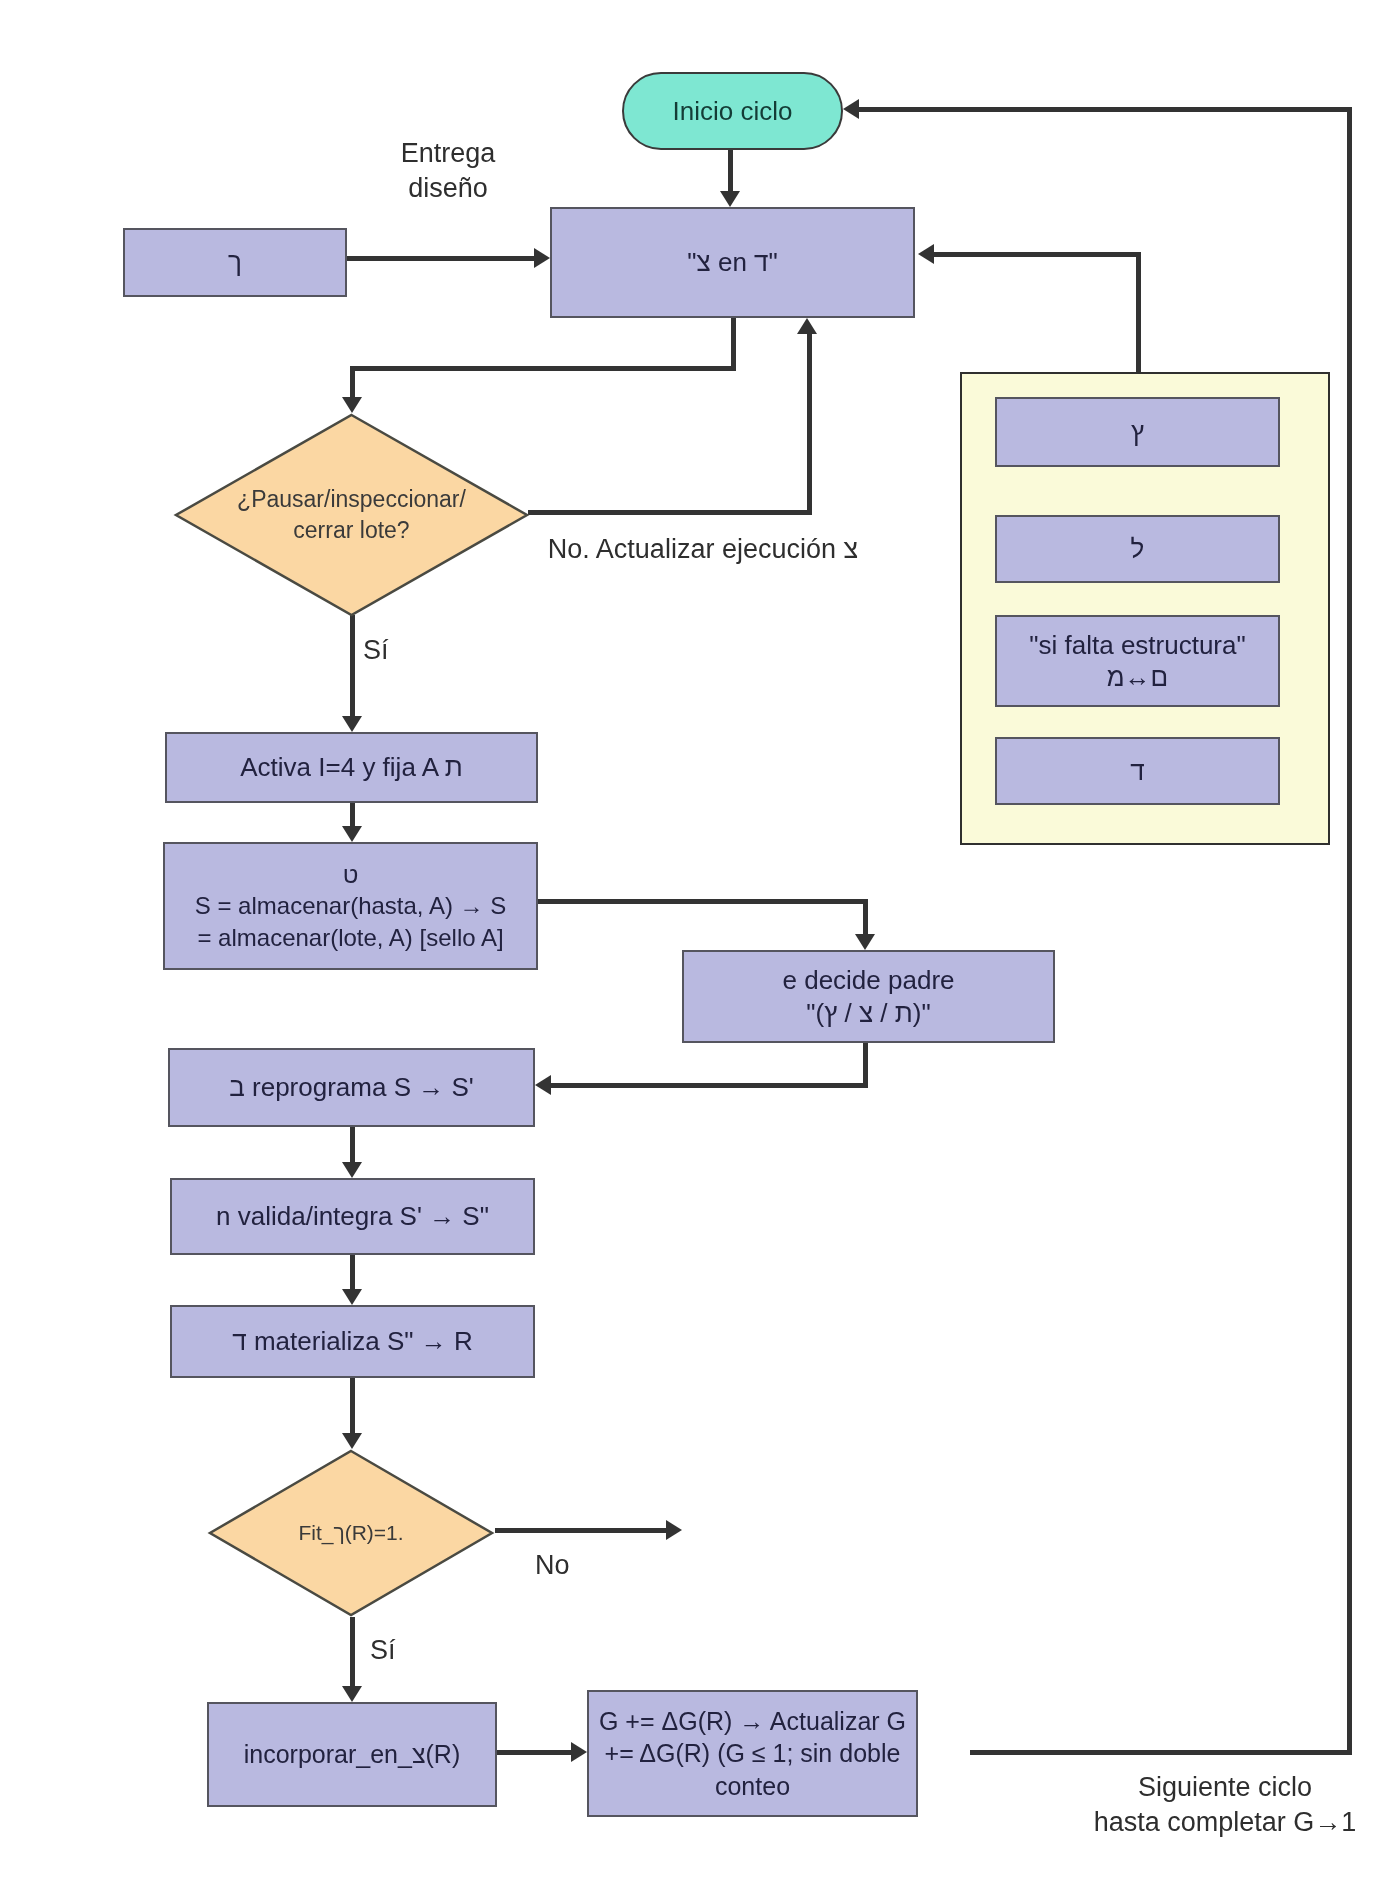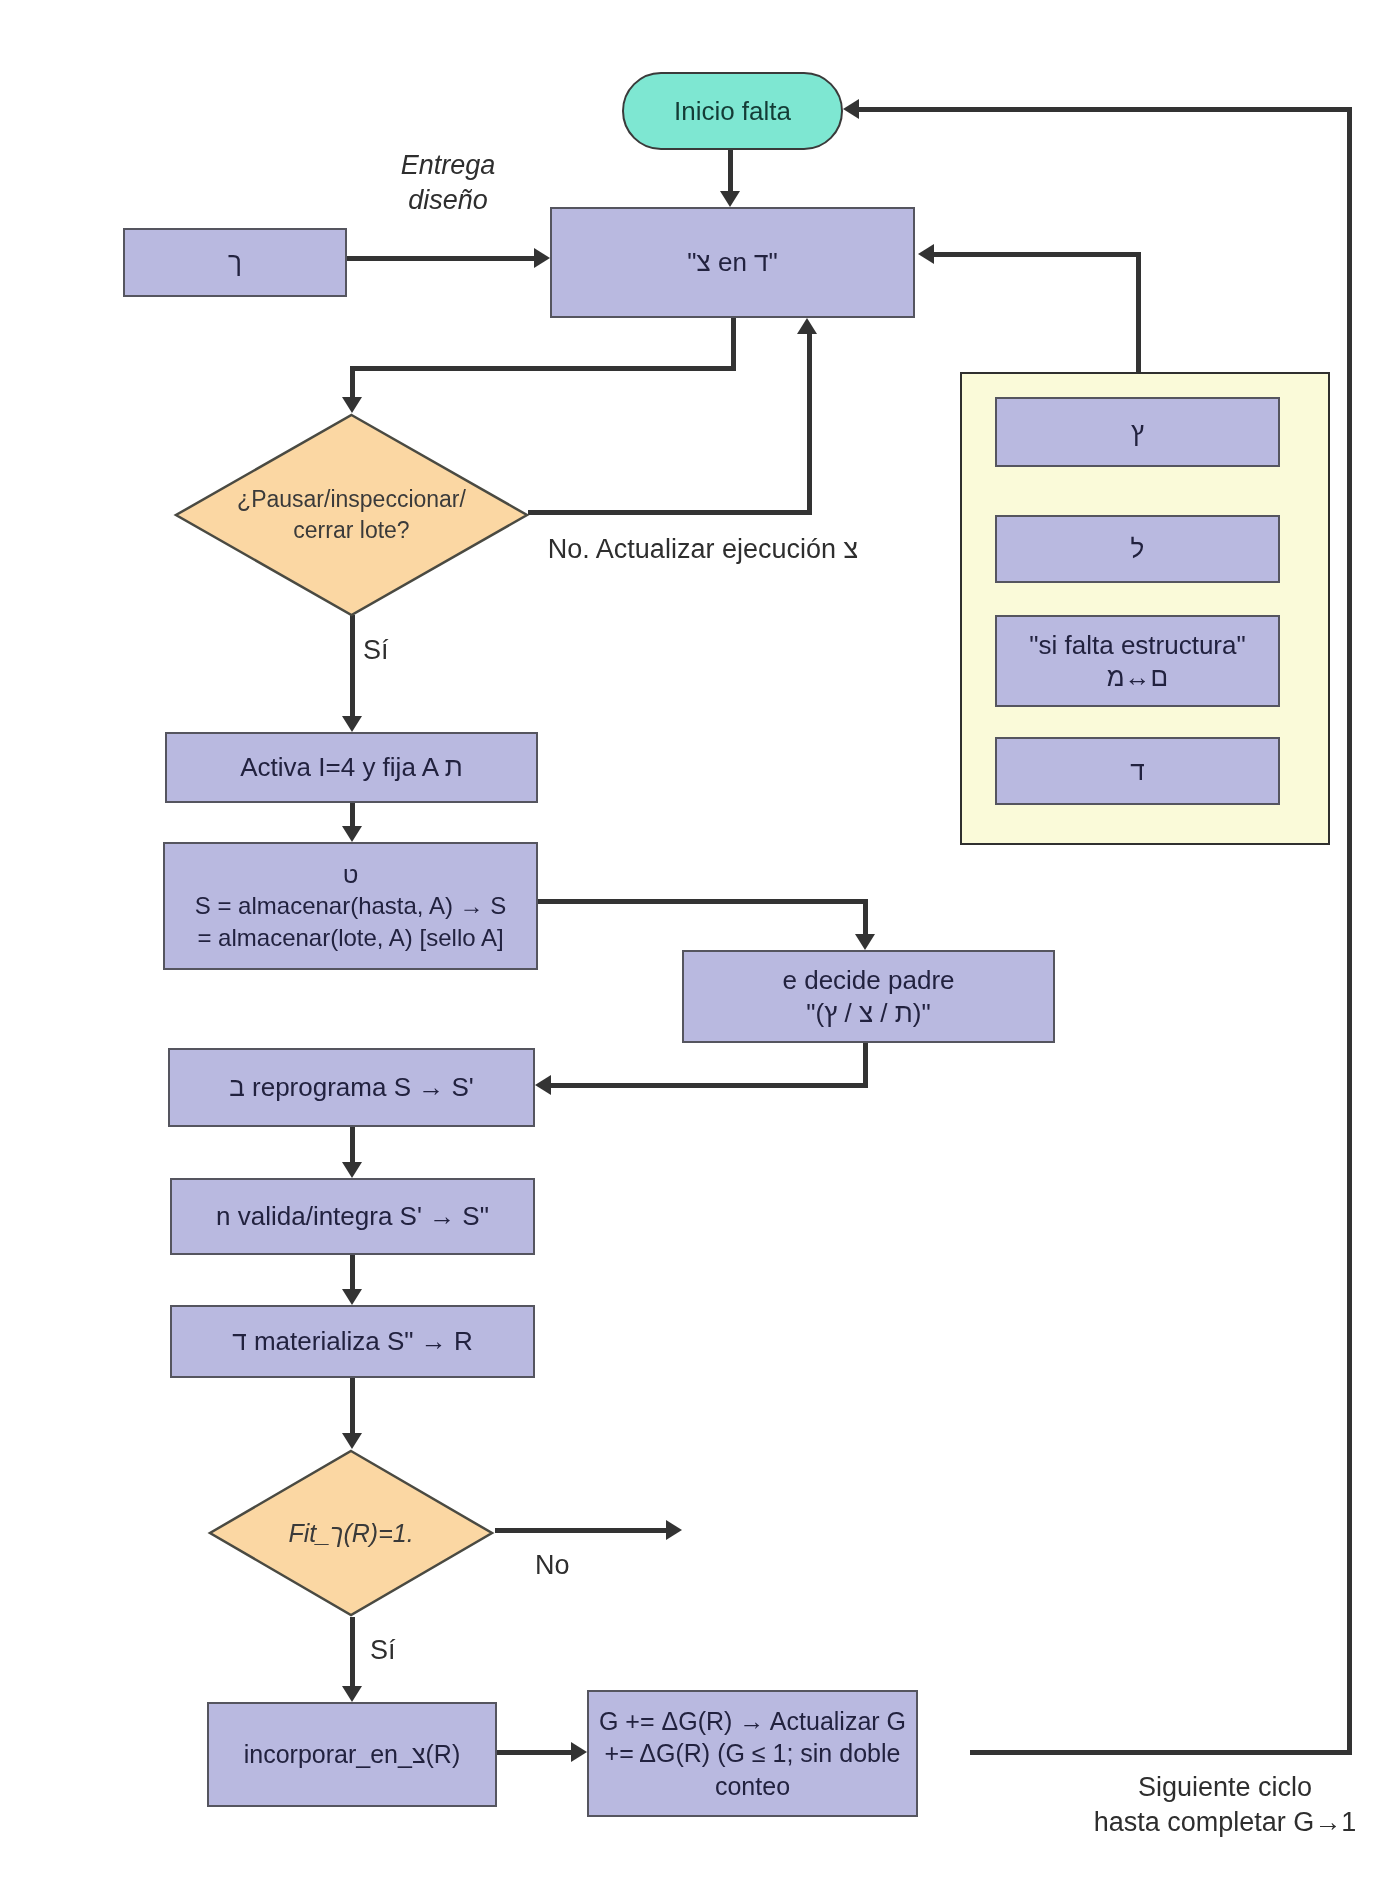--- a/index.html
+++ b/index.html
@@ -96,32 +96,32 @@
 
   <div class="ln" style="left:497px;top:1750px;width:76px;height:5px;"></div>
   <div class="ah right" style="left:571px;top:1742px;"></div>
 
   <div class="ln" style="left:970px;top:1750px;width:382px;height:5px;"></div>
   <div class="ln" style="left:1347px;top:107px;width:5px;height:1648px;"></div>
   <div class="ln" style="left:857px;top:107px;width:495px;height:5px;"></div>
   <div class="ah left" style="left:843px;top:99px;"></div>
 
   <div class="node pill" style="left:622px;top:72px;width:221px;height:78px;">
-    <span class="txt">Inicio falta</span>
+    <span class="txt">Inicio ciclo</span>
   </div>
 
   <div class="node box" style="left:123px;top:228px;width:224px;height:69px;">
     <span class="txt">ך</span>
   </div>
 
   <div class="node box" style="left:550px;top:207px;width:365px;height:111px;">
     <span class="txt">"צ en ד"</span>
   </div>
 
-  <div class="lbl" style="left:348px;top:148px;width:200px;font-style:italic;">
+  <div class="lbl" style="left:348px;top:136px;width:200px;">
     <div class="txt">Entrega</div>
     <div class="txt">diseño</div>
   </div>
 
 
   <div class="panel" style="left:960px;top:372px;width:370px;height:473px;"></div>
   <div class="node box" style="left:995px;top:397px;width:285px;height:70px;">
     <span class="txt">ץ</span>
   </div>
   <div class="node box" style="left:995px;top:515px;width:285px;height:68px;">
@@ -172,21 +172,21 @@
   </div>
 
   <div class="node box" style="left:170px;top:1305px;width:365px;height:73px;">
     <span class="txt">ד materializa S" → R</span>
   </div>
 
   <div class="dwrap" style="left:207px;top:1449px;width:288px;height:168px;">
     <svg width="288" height="168">
       <polygon points="144,2 285,84 144,166 3,84" fill="#fbd7a3" stroke="#4a4a42" stroke-width="2.5"></polygon>
     </svg>
-    <div class="dtext" style="font-size:25px;font-style:italic;">
+    <div class="dtext" style="font-size:21px;">
       <div class="txt">Fit_ך(R)=1.</div>
     </div>
   </div>
 
   <div class="lbl txt" style="left:535px;top:1548px;width:70px;text-align:left;">No</div>
   <div class="lbl txt" style="left:370px;top:1633px;width:60px;text-align:left;">Sí</div>
 
 
   <div class="node box mid" style="left:207px;top:1702px;width:290px;height:105px;">
     <span class="txt">incorporar_en_צ(R)</span>

